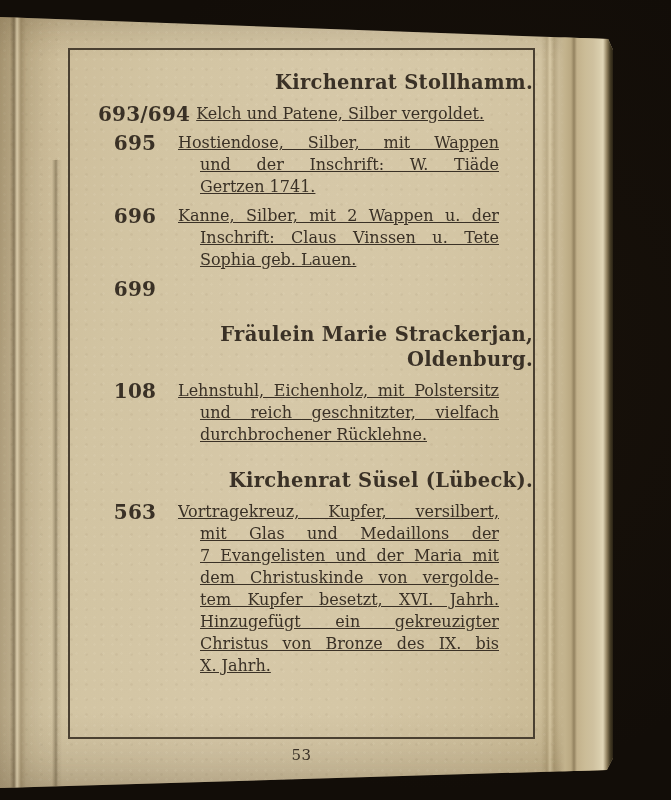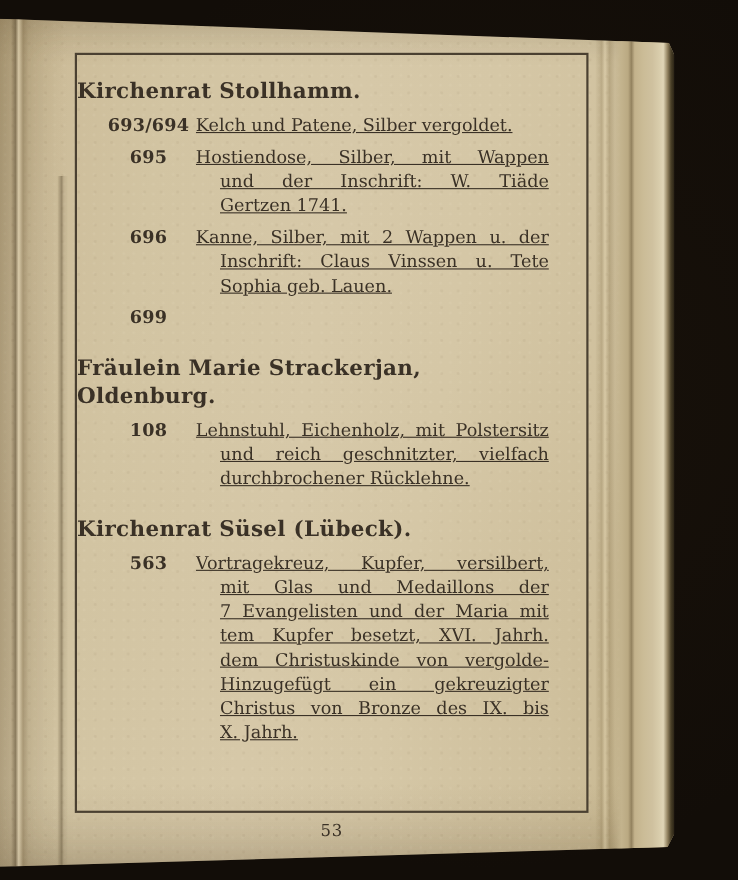--- a/index.html
+++ b/index.html
@@ -88,40 +88,40 @@
     border: 2px solid var(--frame-border);
   }
   .content {
     position: absolute; inset: 0;
     padding-top: 20px;
     color: var(--ink);
     font-size: 16px;
     line-height: 22px;
   }
   .section-heading {
-    text-align: left;
+    text-align: right;
     font-weight: bold;
     font-size: 19.5px;
     line-height: 25px;
     letter-spacing: 0.3px;
     color: var(--ink);
     margin: 22px 0 8px 0;
   }
   .section:first-child .section-heading { margin-top: 0; }
   .entry {
     display: flex;
     align-items: flex-start;
     margin-bottom: 7px;
   }
   .entry-number {
     flex: 0 0 74px;
     margin-left: 28px;
     text-align: center;
     font-weight: bold;
-    font-size: 16px;
+    font-size: 20px;
     letter-spacing: 0.2px;
     white-space: nowrap;
   }
   .entry-text {
     margin-left: 6px;
     width: 321px;
     overflow: hidden;
     text-decoration: underline;
   }
   .entry-text .line {
@@ -202,22 +202,22 @@
           <div class="section">
             <div class="section-heading">
               <div class="heading-line">Kirchenrat Süsel (Lübeck).</div>
             </div>
             <div class="entry">
               <div class="entry-number">563</div>
               <div class="entry-text">
                 <div class="line">Vortragekreuz, Kupfer, versilbert,</div>
                 <div class="line cont">mit Glas und Medaillons der</div>
                 <div class="line cont">7 Evangelisten und der Maria mit</div>
+                <div class="line cont">dem Christuskinde von vergolde-</div>
                 <div class="line cont">tem Kupfer besetzt, XVI. Jahrh.</div>
-                <div class="line cont">dem Christuskinde von vergolde-</div>
                 <div class="line cont">Hinzugefügt ein gekreuzigter</div>
                 <div class="line cont">Christus von Bronze des IX. bis</div>
                 <div class="line cont last">X. Jahrh.</div>
               </div>
             </div>
           </div>
         </div>
     </div>
 
     <div class="page-number">53</div>

